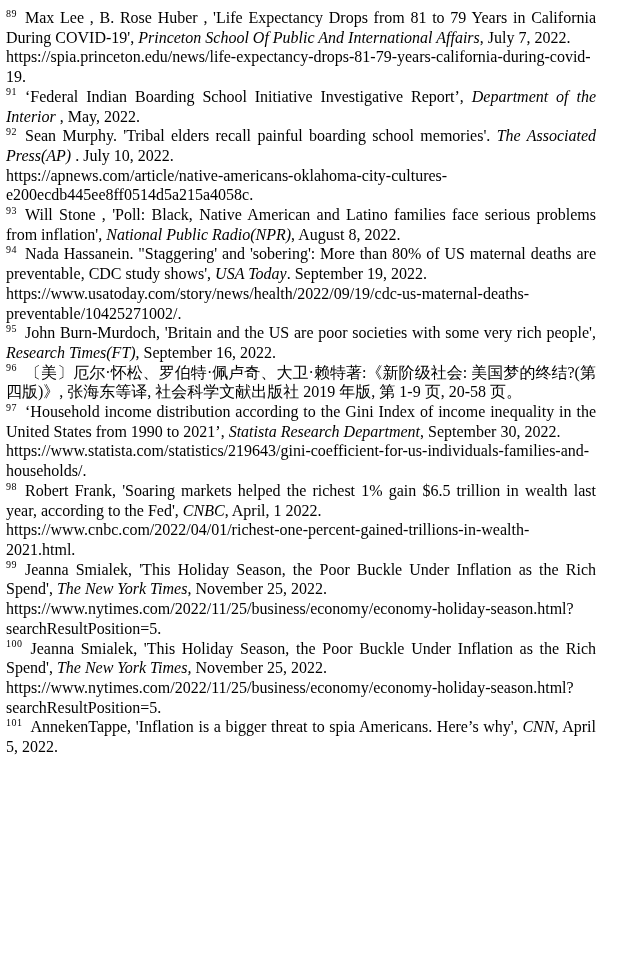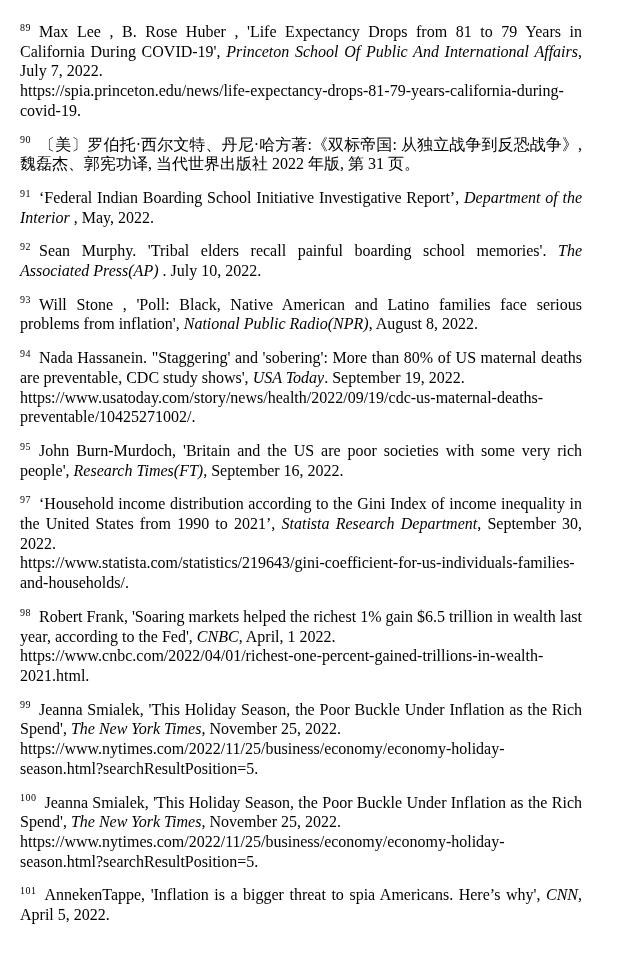--- a/index.html
+++ b/index.html
@@ -15,21 +15,21 @@
     font-family: "Liberation Serif", "DejaVu Serif", serif;
   }
   .page {
     box-sizing: border-box;
     width: 640px;
     height: 969px;
     padding: 8px 44px 6px 6px;
     background: #ffffff;
   }
   .footnote {
-    margin: 14px;
+    margin: 0;
     font-size: 16px;
     line-height: 19.7px;
     text-align: justify;
     overflow-wrap: anywhere;
   }
   .footnote sup {
     font-size: 10px;
     line-height: 0;
     vertical-align: super;
     margin-right: 8px;
@@ -38,25 +38,25 @@
   .footnote i {
     font-style: italic;
   }
 </style>
 </head>
 <body>
 
 <div class="page">
   <div>
       <p class="footnote"><sup>89</sup><span>Max Lee , B. Rose Huber , 'Life Expectancy Drops from 81 to 79 Years in California During COVID-19', </span><i>Princeton School Of Public And International Affairs</i><span>, July 7, 2022.</span><br><span>https://spia.princeton.edu/news/life-expectancy-drops-81-79-years-california-during-covid-19.</span></p>
-      <p class="footnote"><sup>90</sup><span>〔美〕罗伯托·西尔文特、丹尼·哈方著:《双标帝国: 从独立战争到反恐战争》, 魏磊杰、郭宪功译, 当代世界出版社 2022 年版, 第 31 页。</span></p>
       <p class="footnote"><sup>91</sup><span>‘Federal Indian Boarding School Initiative Investigative Report’, </span><i>Department of the Interior</i><span> , May, 2022.</span></p>
-      <p class="footnote"><sup>92</sup><span>Sean Murphy. 'Tribal elders recall painful boarding school memories'. </span><i>The Associated Press(AP)</i><span> . July 10, 2022.</span><br></p>
+      <p class="footnote"><sup>92</sup><span>Sean Murphy. 'Tribal elders recall painful boarding school memories'. </span><i>The Associated Press(AP)</i><span> . July 10, 2022.</span><br><span>https://apnews.com/article/native-americans-oklahoma-city-cultures-e200ecdb445ee8ff0514d5a215a4058c.</span></p>
       <p class="footnote"><sup>93</sup><span>Will Stone , 'Poll: Black, Native American and Latino families face serious problems from inflation', </span><i>National Public Radio(NPR)</i><span>, August 8, 2022.</span><br></p>
       <p class="footnote"><sup>94</sup><span>Nada Hassanein. "Staggering' and 'sobering': More than 80% of US maternal deaths are preventable, CDC study shows', </span><i>USA Today</i><span>. September 19, 2022.</span><br><span>https://www.usatoday.com/story/news/health/2022/09/19/cdc-us-maternal-deaths-preventable/10425271002/.</span></p>
       <p class="footnote"><sup>95</sup><span>John Burn-Murdoch, 'Britain and the US are poor societies with some very rich people', </span><i>Research Times(FT)</i><span>, September 16, 2022.</span><br></p>
+      <p class="footnote"><sup>96</sup><span>〔美〕厄尔·怀松、罗伯特·佩卢奇、大卫·赖特著:《新阶级社会: 美国梦的终结?(第四版)》, 张海东等译, 社会科学文献出版社 2019 年版, 第 1-9 页, 20-58 页。</span></p>
       <p class="footnote"><sup>97</sup><span>‘Household income distribution according to the Gini Index of income inequality in the United States from 1990 to 2021’, </span><i>Statista Research Department</i><span>, September 30, 2022.</span><br><span>https://www.statista.com/statistics/219643/gini-coefficient-for-us-individuals-families-and-households/.</span></p>
       <p class="footnote"><sup>98</sup><span>Robert Frank, 'Soaring markets helped the richest 1% gain $6.5 trillion in wealth last year, according to the Fed', </span><i>CNBC</i><span>, April, 1 2022.</span><br><span>https://www.cnbc.com/2022/04/01/richest-one-percent-gained-trillions-in-wealth-2021.html.</span></p>
       <p class="footnote"><sup>99</sup><span>Jeanna Smialek, 'This Holiday Season, the Poor Buckle Under Inflation as the Rich Spend', </span><i>The New York Times</i><span>, November 25, 2022.</span><br><span>https://www.nytimes.com/2022/11/25/business/economy/economy-holiday-season.html?searchResultPosition=5.</span></p>
       <p class="footnote"><sup>100</sup><span>Jeanna Smialek, 'This Holiday Season, the Poor Buckle Under Inflation as the Rich Spend', </span><i>The New York Times,</i><span> November 25, 2022.</span><br><span>https://www.nytimes.com/2022/11/25/business/economy/economy-holiday-season.html?searchResultPosition=5.</span></p>
       <p class="footnote"><sup>101</sup><span>AnnekenTappe, 'Inflation is a bigger threat to spia Americans. Here’s why', </span><i>CNN,</i><span> April 5, 2022.</span><br></p>
     </div>
 </div>
 
 </body></html>

